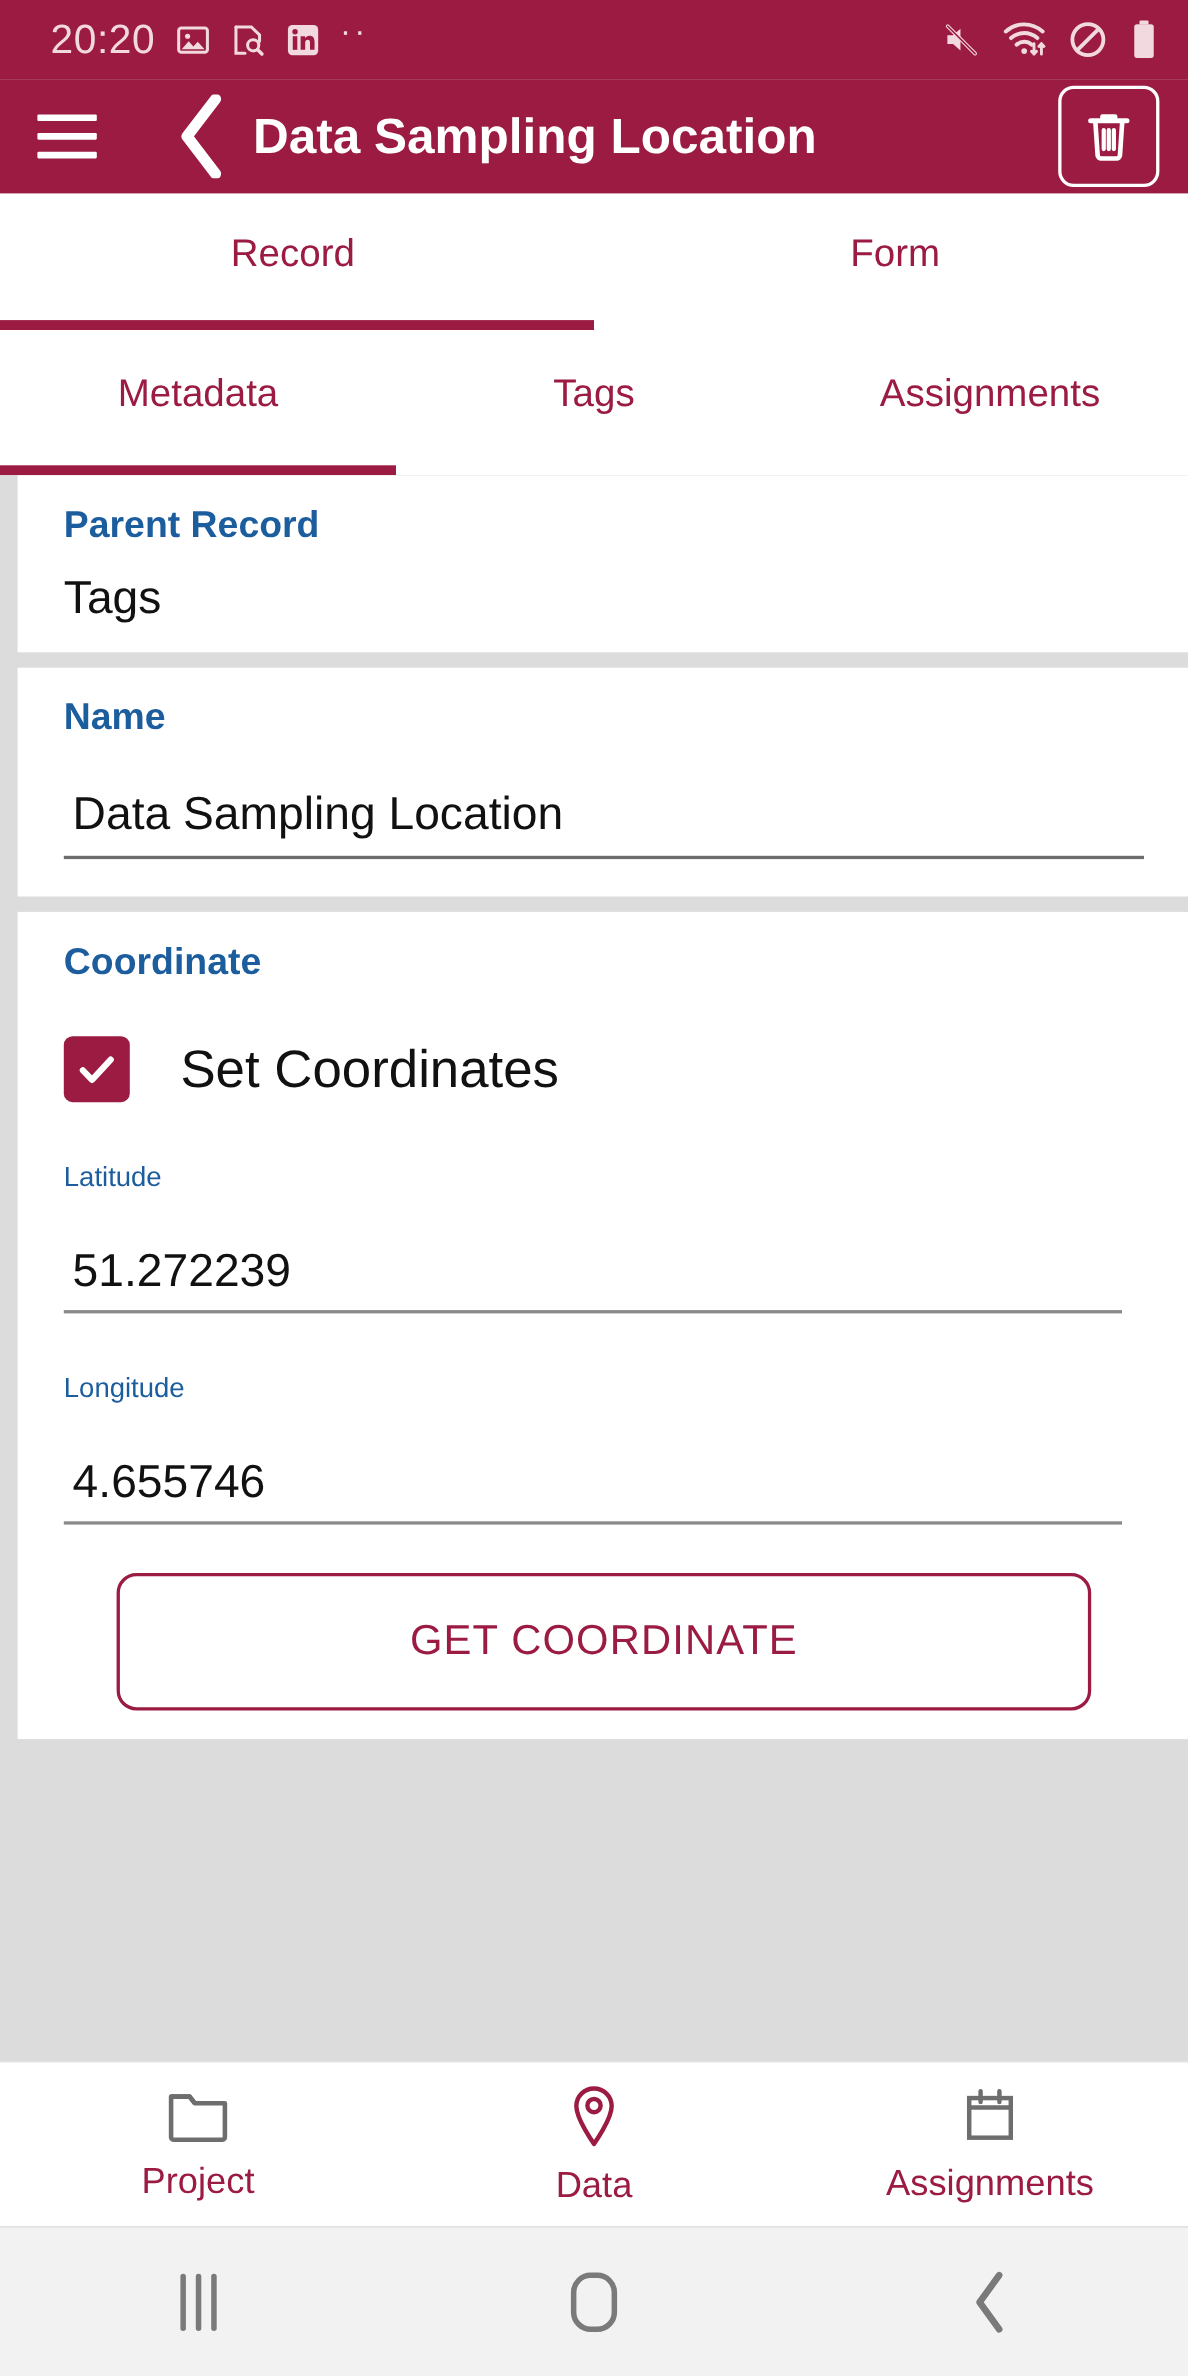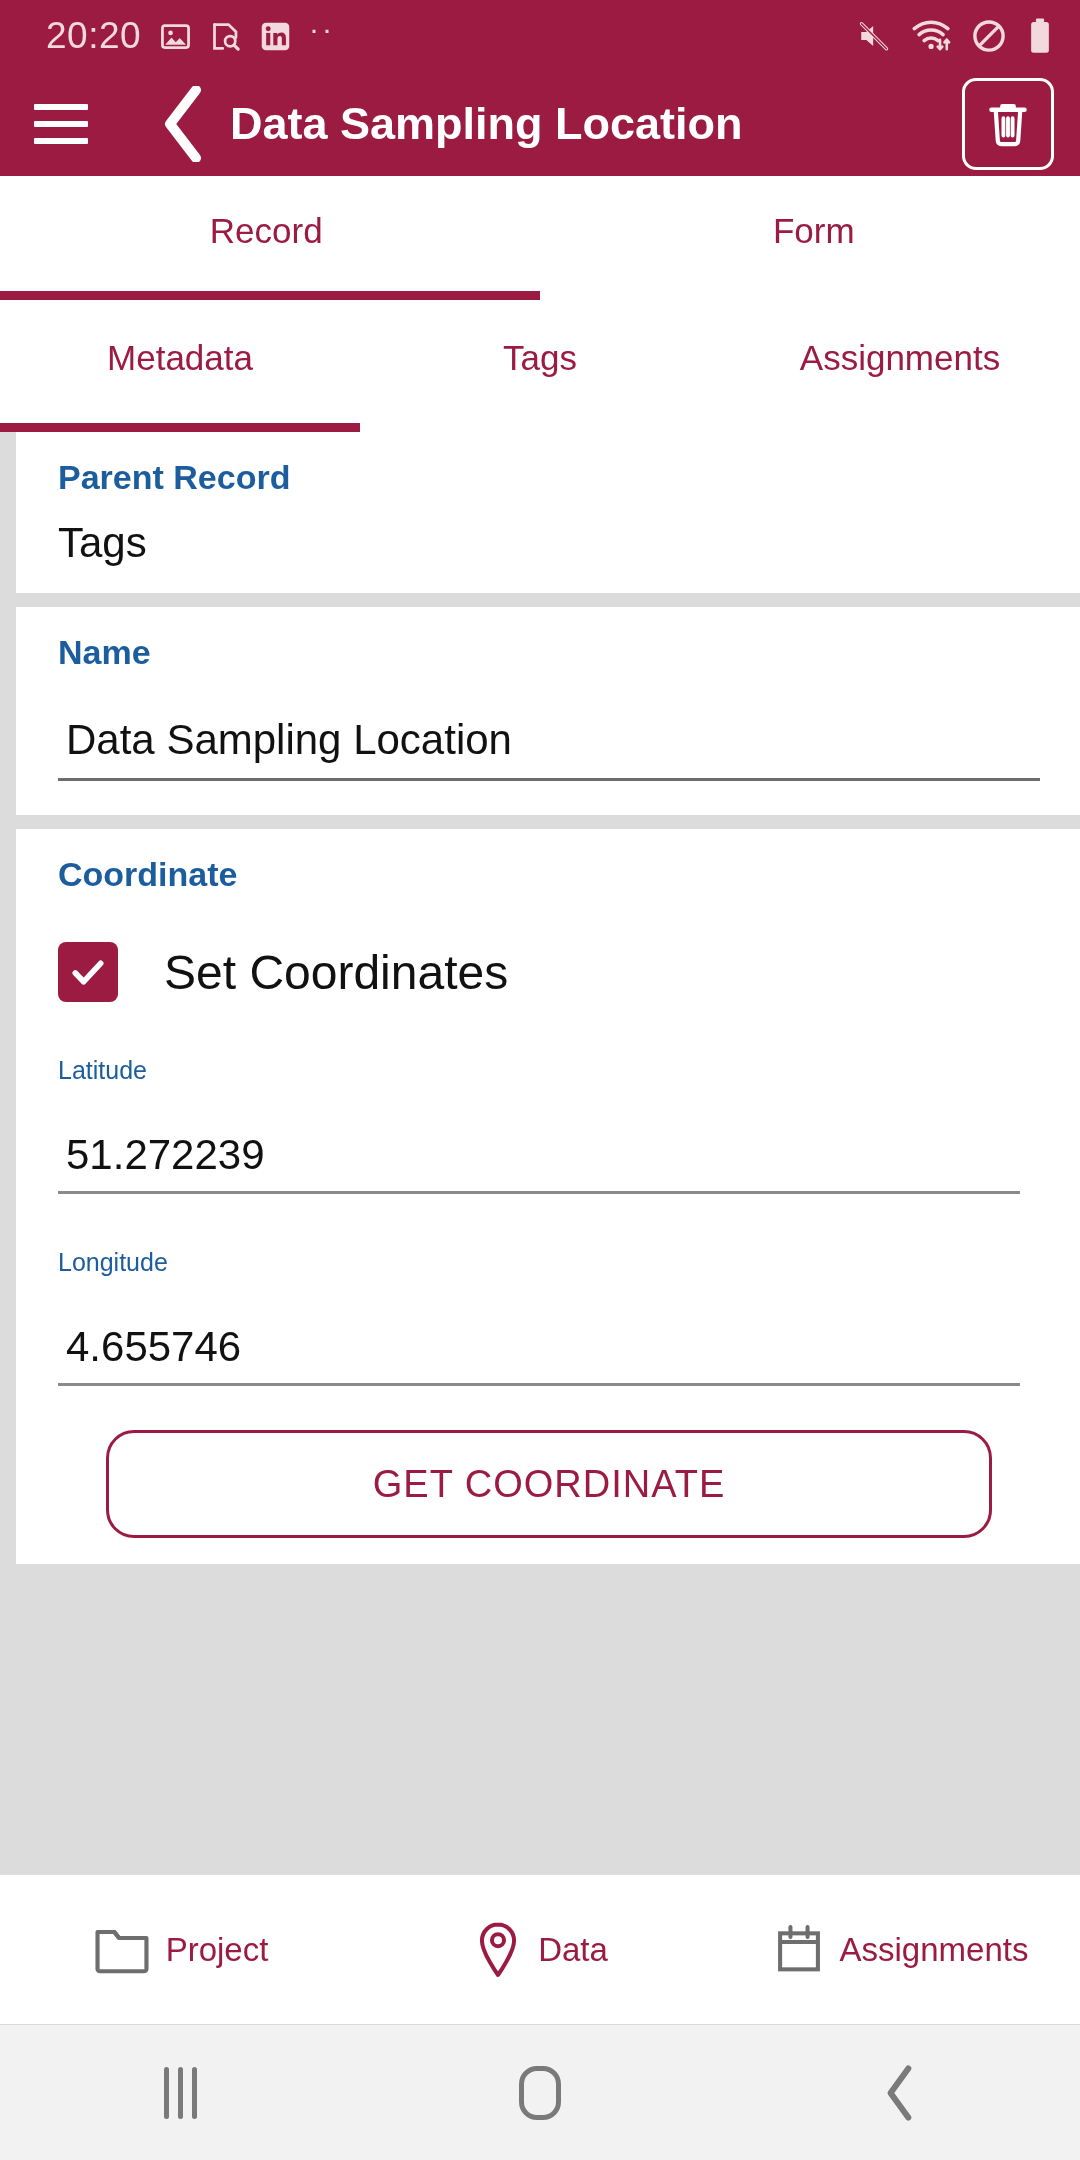--- a/index.html
+++ b/index.html
@@ -90,33 +90,33 @@
   .check-label { font-size:48px; color:#111; margin-left:46px; }
 
   .sub-label { color:#1c5d9e; font-size:25px; margin-top:54px; }
   .coord-input {
     font-size:42px; color:#111; margin-top:46px; padding:0 0 12px 8px;
     border-bottom:3px solid #8a8a8a; width:98%;
   }
 
   .getbtn-wrap { padding:44px 48px 0 48px; }
   .getbtn {
-    border:3px solid #9b1b42; border-radius:28px; height:108px;
+    border:3px solid #9b1b42; border-radius:18px; height:125px;
     display:flex; align-items:center; justify-content:center;
     color:#9b1b42; font-size:38px; letter-spacing:1px; cursor:pointer;
     background:transparent;
   }
 
   
   .bottomnav {
     flex:0 0 150px; background:#fff; display:flex; align-items:center;
     border-top:1px solid #e2e2e2;
   }
   .navitem {
-    flex:1; display:flex; align-items:center; justify-content:center;
+    flex:1; display:flex; flex-direction:column; align-items:center; justify-content:center;
     gap:14px; cursor:pointer;
   }
   .navlabel { color:#9b1b42; font-size:33px; }
 
   
   .sysnav {
     flex:0 0 136px; background:#f2f2f2; display:flex; align-items:center;
     border-top:1px solid #dadada;
   }
   .sysitem { flex:1; display:flex; align-items:center; justify-content:center; cursor:pointer; }

